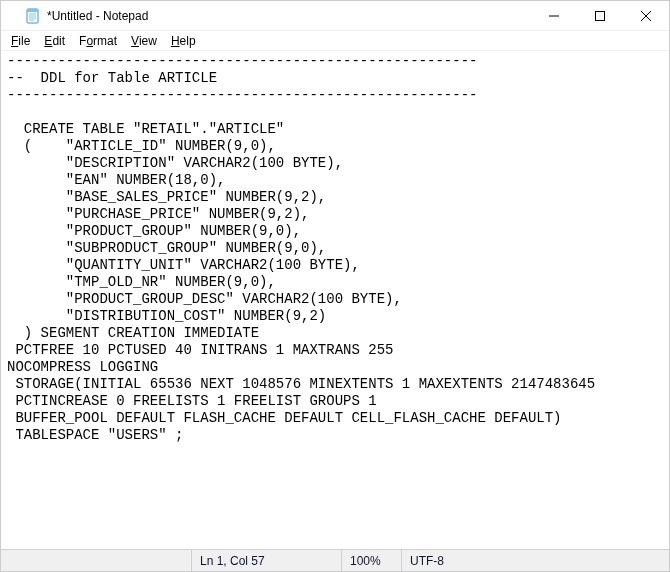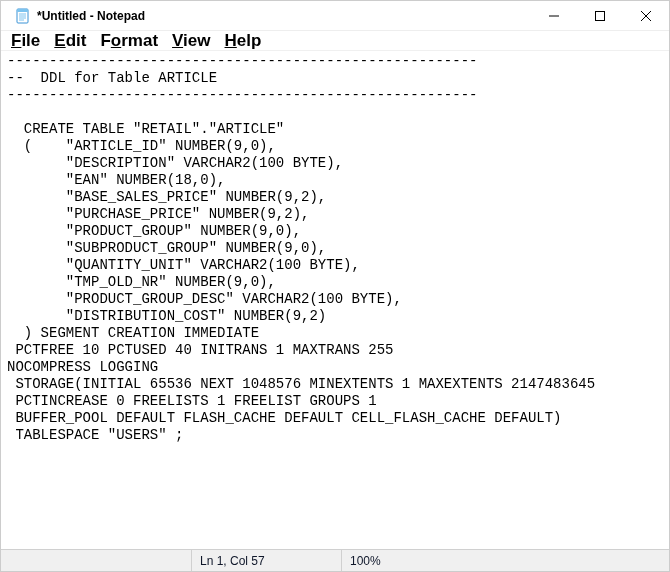--- a/index.html
+++ b/index.html
@@ -13,24 +13,23 @@
   }
   .window {
     width: 670px; height: 572px;
     display: flex; flex-direction: column;
     background: #fff;
     border: 1px solid #ccc;
   }
   .titlebar {
     height: 30px;
     display: flex; align-items: center;
-    padding: 0 0 0 14px;
+    padding: 0 0 0 24px;
     background: #fff;
     border-bottom: 1px solid #eee;
-    font-weight: bold;
   }
   .titlebar .app-icon {
     width: 16px; height: 16px;
     margin-right: 6px;
     flex: 0 0 auto;
   }
   .titlebar .title {
     flex: 1 1 auto;
     font-size: 12px;
     color: #000;
@@ -48,23 +47,22 @@
 
   .menubar {
     height: 20px;
     display: flex; align-items: center;
     padding: 0 4px;
     gap: 2px;
     border-bottom: 1px solid #f0f0f0;
   }
   .menu-item {
     padding: 18px 6px;
-    font-size: 17px;
+    font-size: 12px;
     color: #000;
-    font-weight: bold;
   }
   .menu-item .uline { text-decoration: underline; }
 
   .editor {
     flex: 1 1 auto;
     padding: 2px 6px;
     white-space: pre;
     font-family: Consolas, "Courier New", monospace;
     font-size: 14px;
     line-height: 17px;
@@ -158,15 +156,16 @@
  STORAGE(INITIAL 65536 NEXT 1048576 MINEXTENTS 1 MAXEXTENTS 2147483645
  PCTINCREASE 0 FREELISTS 1 FREELIST GROUPS 1
  BUFFER_POOL DEFAULT FLASH_CACHE DEFAULT CELL_FLASH_CACHE DEFAULT)
  TABLESPACE "USERS" ;
 </div>
 
   <div class="statusbar">
     <div class="cell first"></div>
     <div class="cell pos">Ln 1, Col 57</div>
     <div class="cell zoom">100%</div>
+    <div class="cell enc">UTF-8</div>
   </div>
 
 </div>
 
 </body></html>

